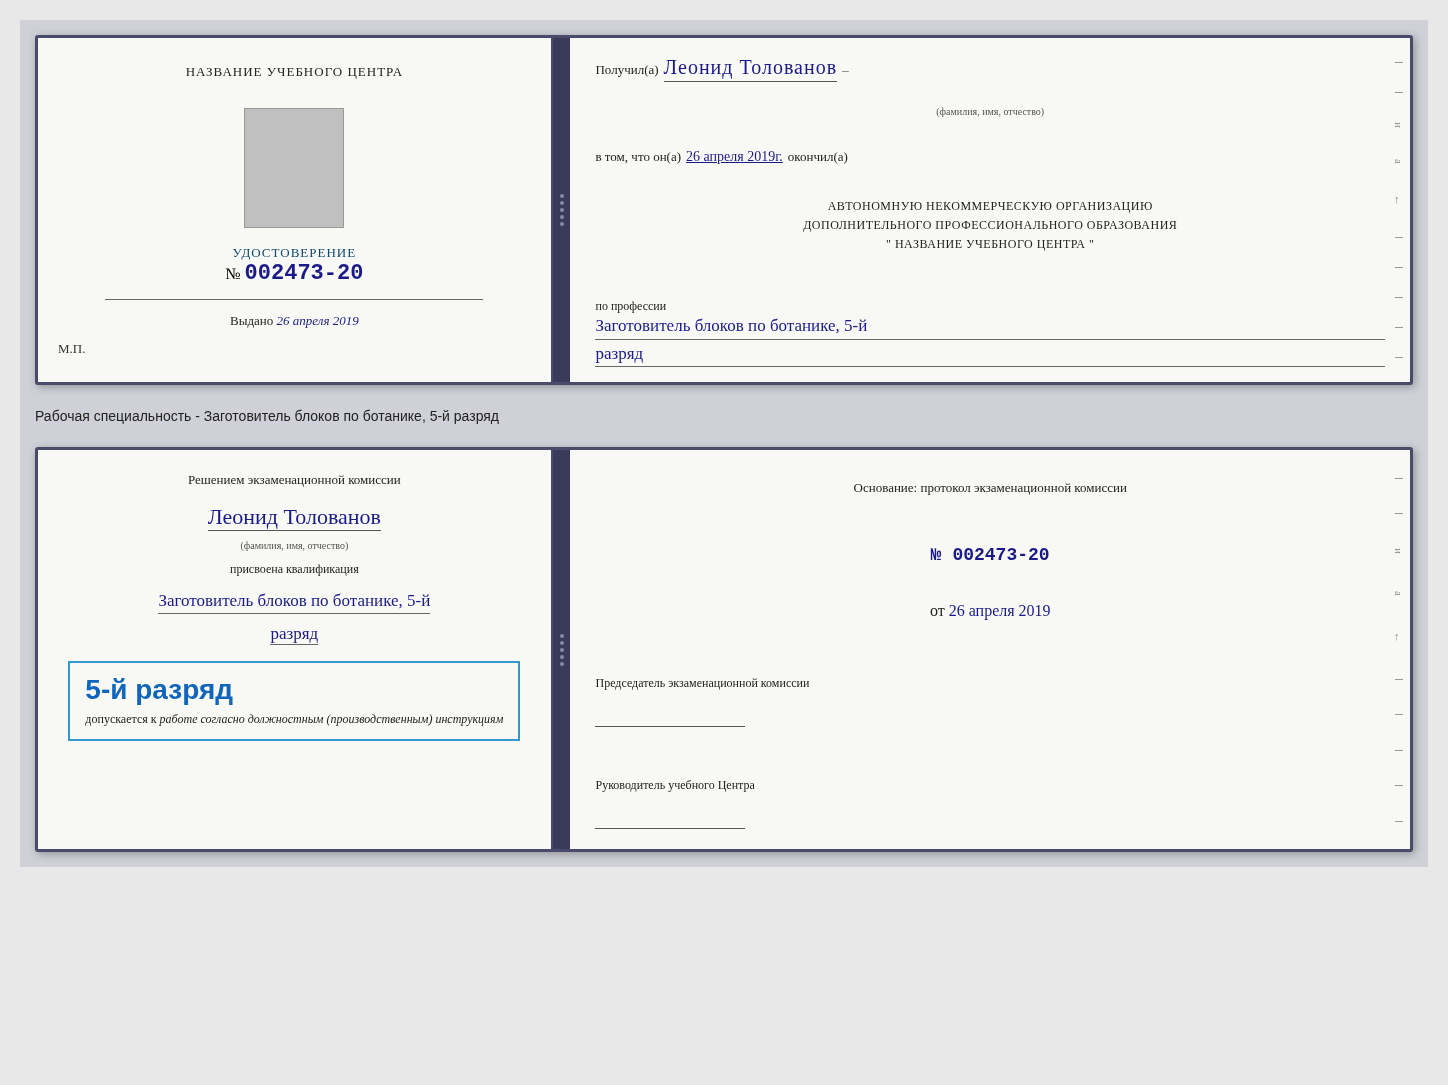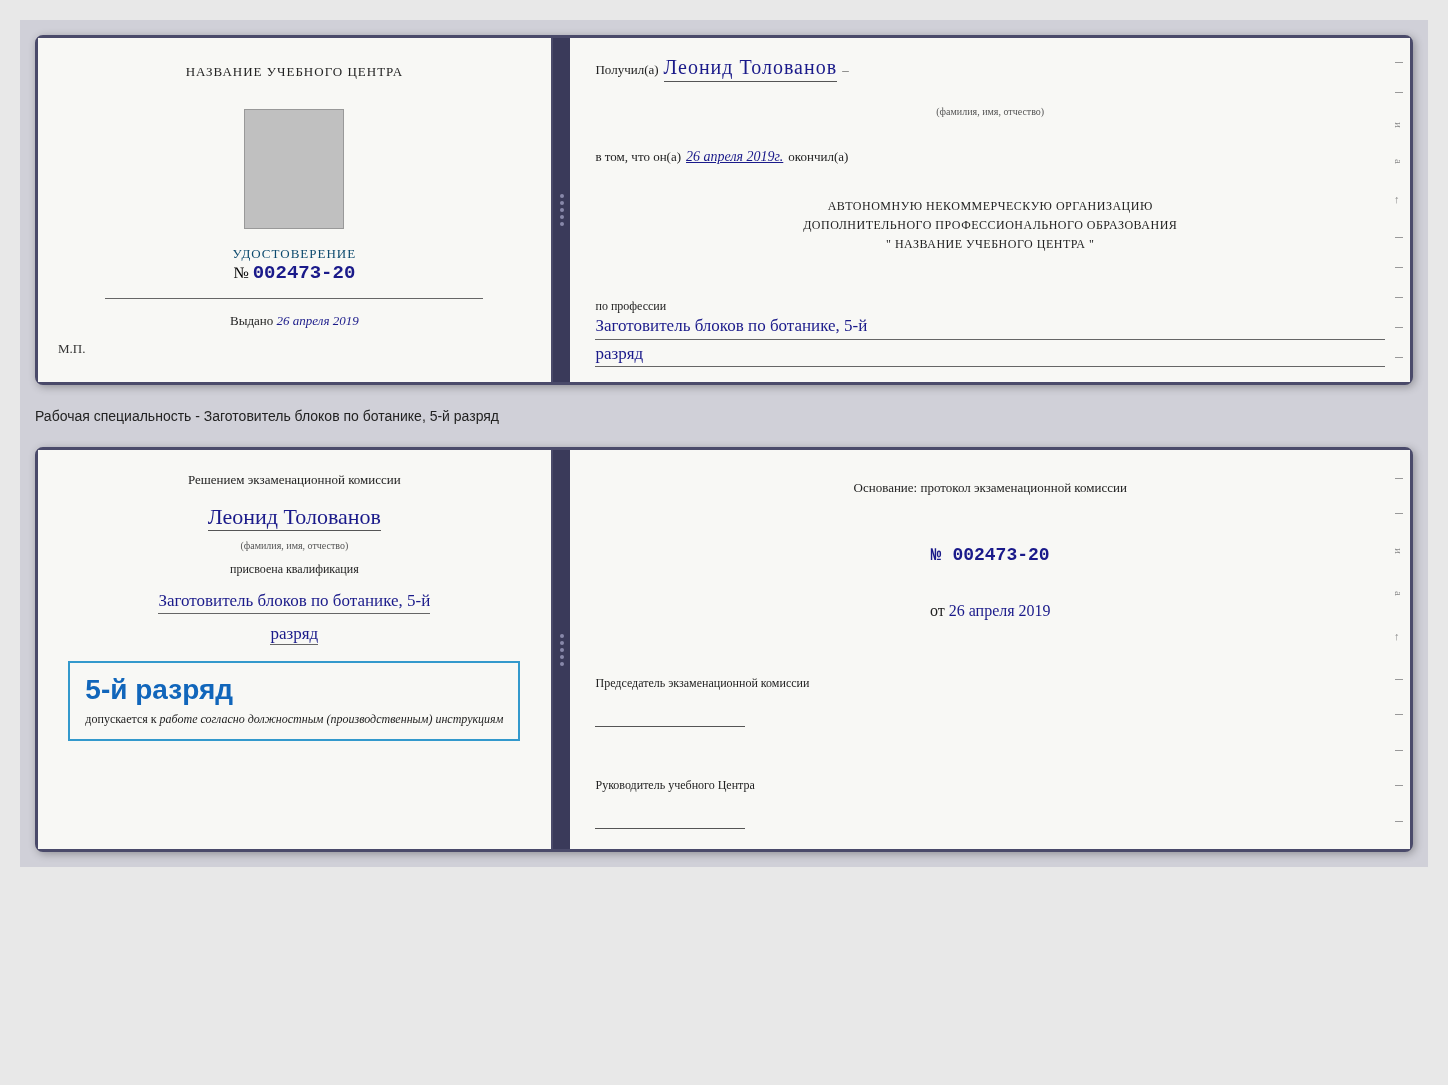--- a/index.html
+++ b/index.html
@@ -16,21 +16,21 @@
       padding: 15px;
       display: flex;
       flex-direction: column;
       gap: 18px;
     }
 
     
     .document-card {
       background: #f5f5f0;
       border: 3px solid #4a4a6a;
-      border-radius: 8px;
+      border-radius: 3px;
       display: flex;
       flex-direction: row;
       min-height: 310px;
       position: relative;
       box-shadow: inset 0 0 15px rgba(0,0,0,0.1), 2px 2px 8px rgba(0,0,0,0.3);
     }
 
     .doc-left {
       width: 38%;
       border-right: 2px solid #4a4a6a;
@@ -76,21 +76,21 @@
     }
 
     .cert-label {
       font-size: 13px;
       text-transform: uppercase;
       letter-spacing: 1px;
       color: #0c4a6e;
     }
 
     .cert-number {
-      font-size: 19px;
+      font-size: 22px;
       font-weight: bold;
       color: #1a1a8a;
       font-family: 'Courier New', monospace;
     }
 
     .issued-line {
       font-size: 13px;
       color: #222;
       text-align: center;
     }
@@ -144,21 +144,20 @@
       display: flex;
       align-items: baseline;
       gap: 5px;
     }
 
     .handwritten-date {
       font-family: 'Segoe Script', 'Brush Script MT', cursive;
       font-size: 14px;
       color: #1a1a8a;
       text-decoration: underline;
-      font-style: italic;
       text-align: right;
     }
 
     .autonomous-org-block {
       font-size: 12px;
       text-align: center;
       text-transform: uppercase;
       color: #222;
       letter-spacing: 0.5px;
       line-height: 1.6;

